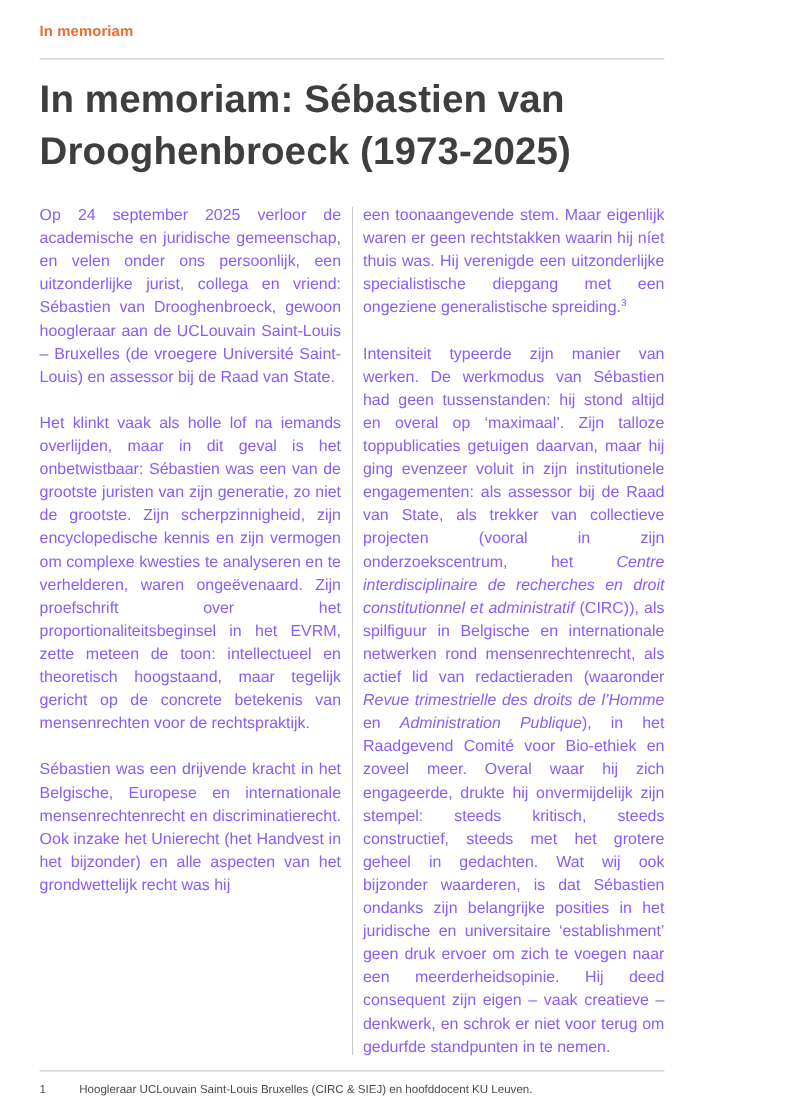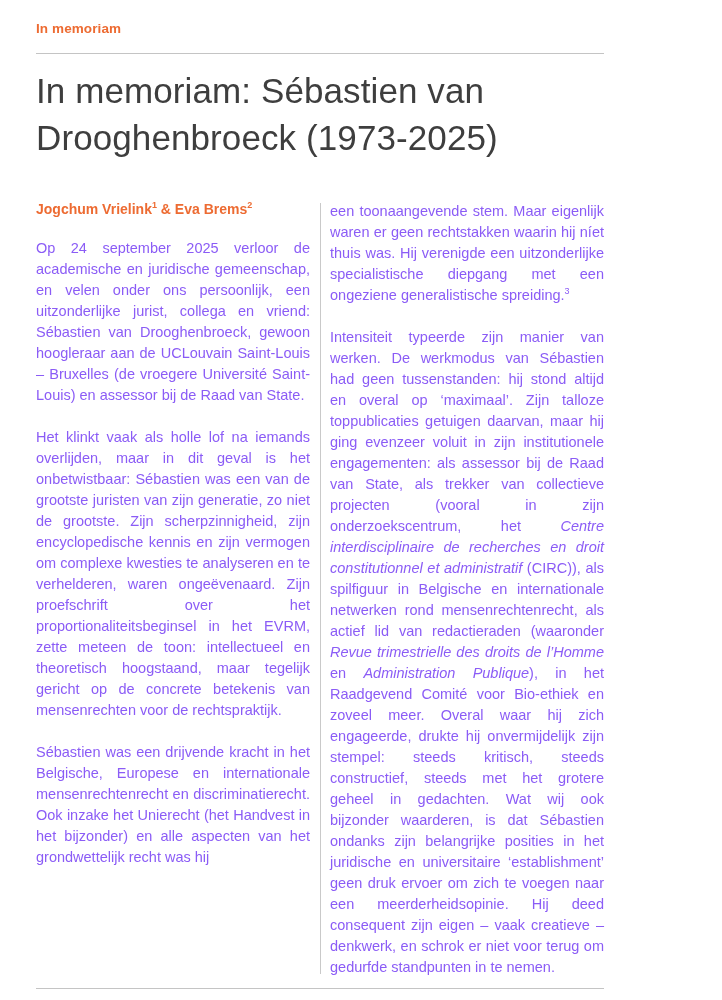--- a/index.html
+++ b/index.html
@@ -15,22 +15,22 @@
   }
   .kicker {
     color: #ED6B32; font-size: 13.5px; font-weight: 700;
     margin: 9px 0 0 0; letter-spacing: 0.1px;
   }
   .top-rule {
     border: 0; border-top: 1px solid #C4C4C4;
     margin: 17px 0 0 0; width: 100%;
   }
   .title {
-    color: #3E3E3E; font-size: 35px; line-height: 47px; font-weight: 400;
-    margin: 13px 0 40px 0; max-width: 600px; letter-spacing: 0.1px;
+    color: #3E3E3E; font-size: 35px; line-height: 47px; font-weight: 700;
+    margin: 13px 0 25px 0; max-width: 600px; letter-spacing: 0.1px;
   }
   .columns {
     display: grid; grid-template-columns: 1fr 1fr; column-gap: 20px;
     position: relative;
   }
   .columns .col-divider {
     position: absolute; left: 50%; top: 2px; bottom: 4px; width: 1px;
     background: #C9C9C9;
   }
   .byline {
@@ -66,23 +66,20 @@
   <div class="kicker">In memoriam</div>
 
   <hr class="top-rule">
 
   <h1 class="title">In memoriam: Sébastien van Drooghenbroeck (1973-2025)</h1>
 
   <div class="columns">
     <div class="col-divider"></div>
 
     <div class="col col-left">
-      <div class="byline">
-        <span>Jogchum Vrielink</span><sup>1</sup><span> &amp; </span><span>Eva Brems</span><sup>2</sup>
-      </div>
       <div>
           <p class="body-para"><span>Op 24 september 2025 verloor de academische en juridische gemeenschap, en velen onder ons persoonlijk, een uitzonderlijke jurist, collega en vriend: Sébastien van Drooghenbroeck, gewoon hoogleraar aan de UCLouvain Saint-Louis – Bruxelles (de vroegere Université Saint-Louis) en assessor bij de Raad van State.</span></p>
           <p class="body-para"><span>Het klinkt vaak als holle lof na iemands overlijden, maar in dit geval is het onbetwistbaar: Sébastien was een van de grootste juristen van zijn generatie, zo niet de grootste. Zijn scherpzinnigheid, zijn encyclopedische kennis en zijn vermogen om complexe kwesties te analyseren en te verhelderen, waren ongeëvenaard. Zijn proefschrift over het proportionaliteitsbeginsel in het EVRM, zette meteen de toon: intellectueel en theoretisch hoogstaand, maar tegelijk gericht op de concrete betekenis van mensenrechten voor de rechtspraktijk.</span></p>
           <p class="body-para"><span>Sébastien was een drijvende kracht in het Belgische, Europese en internationale mensenrechtenrecht en discriminatierecht. Ook inzake het Unierecht (het Handvest in het bijzonder) en alle aspecten van het grondwettelijk recht was hij</span></p>
         </div>
     </div>
 
     <div class="col col-right">
       <div>
           <p class="body-para"><span>een toonaangevende stem. Maar eigenlijk waren er geen rechtstakken waarin hij níet thuis was. Hij verenigde een uitzonderlijke specialistische diepgang met een ongeziene generalistische spreiding.</span><sup>3</sup></p>

